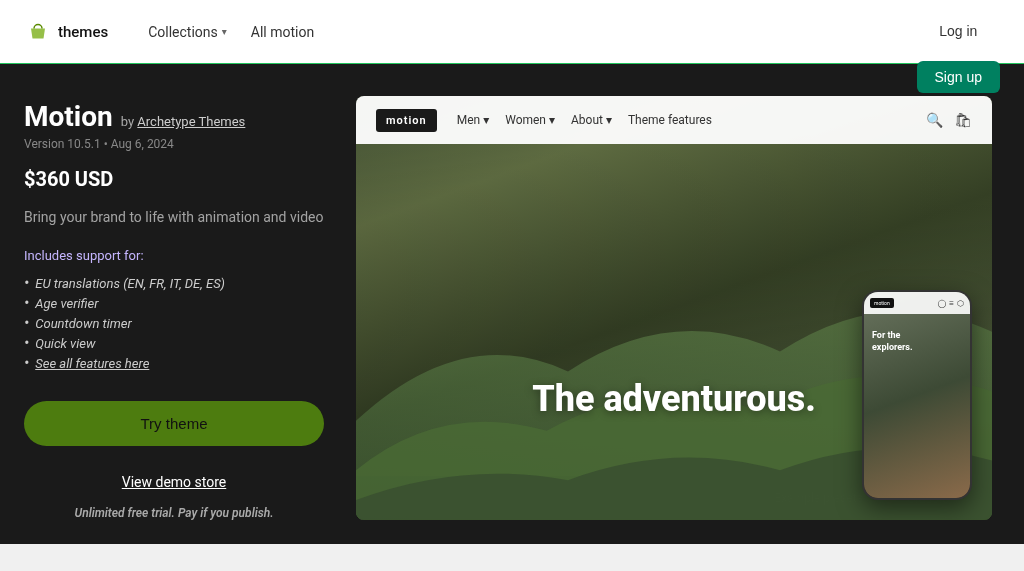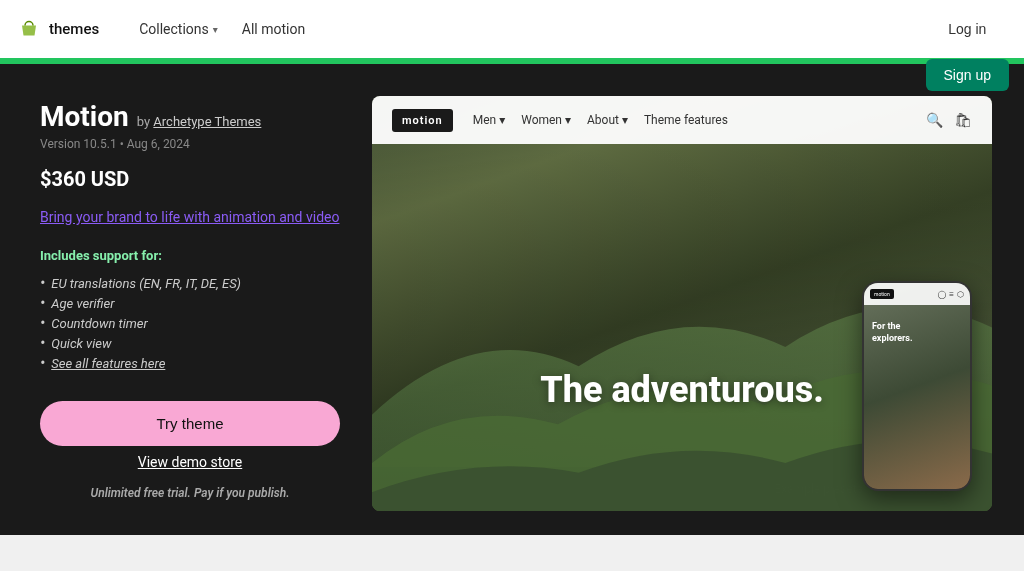--- a/index.html
+++ b/index.html
@@ -7,25 +7,25 @@
       font-family: -apple-system, BlinkMacSystemFont, 'Segoe UI', Roboto, sans-serif;
       background: #e8ede8;
       min-height: 571px;
       display: flex;
       flex-direction: column;
     }
 
     
     .navbar {
       background: #fff;
-      border-bottom: 6px solid #22c55e;
+      border-bottom: 1px solid #22c55e;
       height: 64px;
       display: flex;
       align-items: center;
-      padding: 0 15px;
+      padding: 0 24px;
       gap: 32px;
       position: relative;
     }
     .nav-logo {
       display: flex;
       align-items: center;
       gap: 6px;
       font-size: 15px;
       font-weight: 500;
       color: #111;
@@ -83,21 +83,21 @@
       padding: 8px 18px;
       cursor: pointer;
     }
 
     
     .main-content {
       background: #1a1a1a;
       flex: 1;
       display: flex;
       align-items: stretch;
-      padding: 32px 32px 24px 40px;
+      padding: 32px 32px 24px 24px;
       gap: 32px;
       min-height: 450px;
     }
 
     
     .theme-info {
       width: 300px;
       flex-shrink: 0;
       color: #fff;
       display: flex;
@@ -131,29 +131,28 @@
       margin-bottom: 16px;
     }
     .theme-price {
       font-size: 20px;
       font-weight: 700;
       color: #fff;
       margin-bottom: 16px;
     }
     .theme-desc {
       font-size: 14px;
-      color: #8b5cf6;
+      color: #a3a3a3;
       margin-bottom: 20px;
       line-height: 1.5;
-      text-decoration: underline;
     }
     .includes-label {
       font-size: 13px;
-      font-weight: 700;
-      color: #86efac;
+      font-weight: 400;
+      color: #c4b5fd;
       margin-bottom: 10px;
     }
     .features-list {
       list-style: none;
       margin-bottom: 28px;
     }
     .features-list li {
       font-size: 13px;
       color: #ccc;
       padding: 2px 0;
@@ -168,29 +167,29 @@
       font-size: 16px;
       line-height: 1;
     }
     .see-all-link {
       color: #ccc;
       text-decoration: underline;
       cursor: pointer;
     }
     .try-theme-btn {
       width: 100%;
-      background: #f9a8d4;
+      background: #4d7c0f;
       color: #111;
       border: none;
       border-radius: 50px;
       font-size: 15px;
       font-weight: 500;
       padding: 14px;
       cursor: pointer;
-      margin-bottom: 8px;
+      margin-bottom: 28px;
       text-align: center;
     }
     .view-demo-link {
       display: block;
       text-align: center;
       font-size: 14px;
       color: #fff;
       text-decoration: underline;
       cursor: pointer;
       margin-bottom: 16px;

